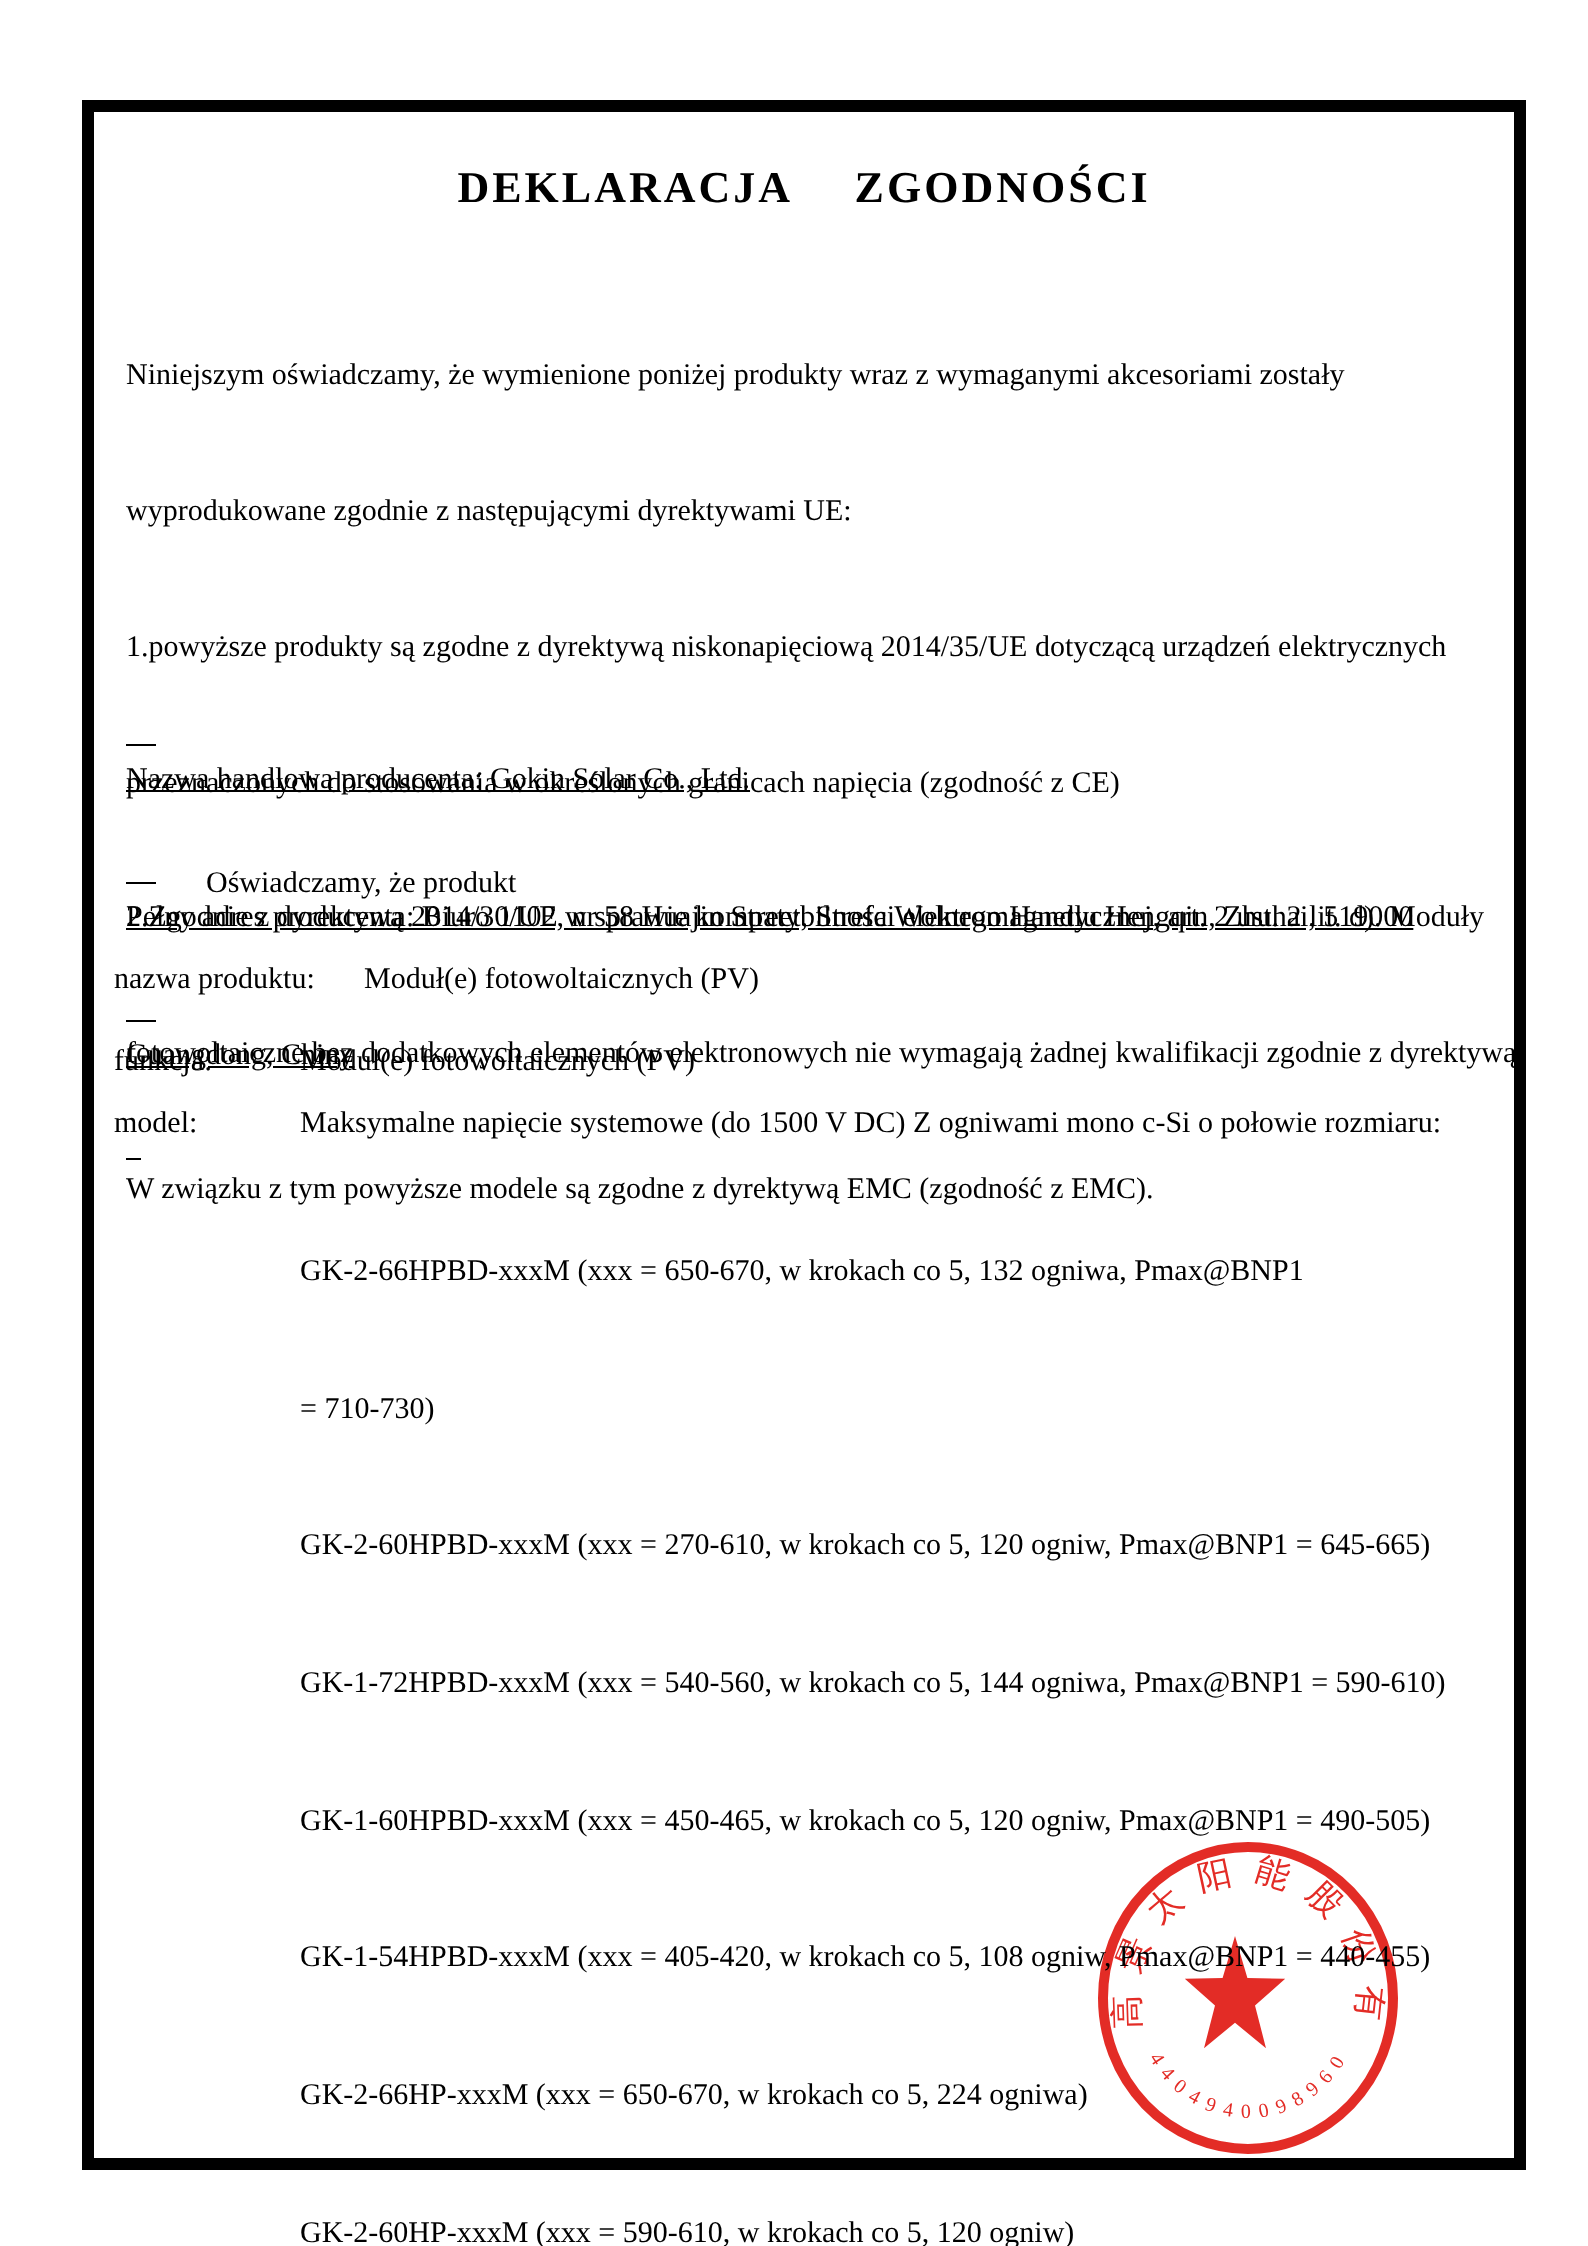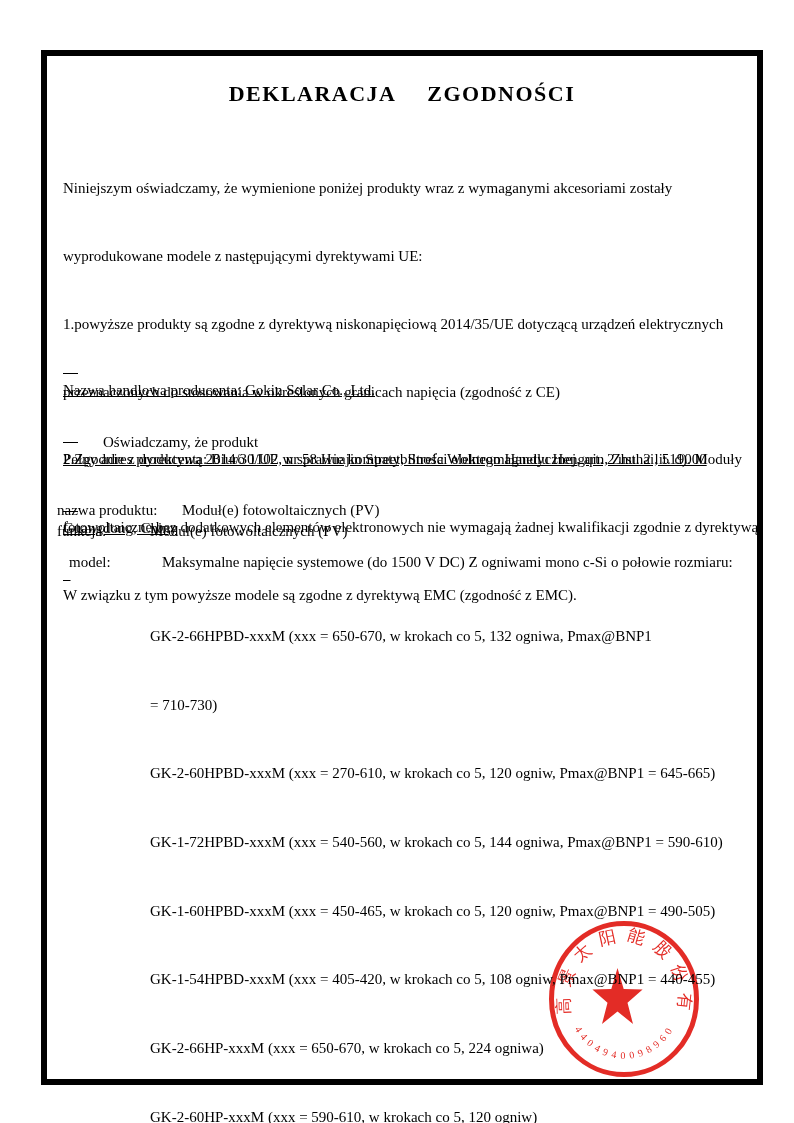--- a/index.html
+++ b/index.html
@@ -16,23 +16,23 @@
     font-size:22px; font-weight:bold; letter-spacing:1.5px; word-spacing:9px;
     white-space:pre;
   }
   .block { position:absolute; font-size:15px; line-height:22.6px; white-space:pre; }
   .line  { white-space:pre; }
   #intro-block    { left:63px;  top:132px; }
   #producer-block { left:63px;  top:333px; line-height:23px;text-decoration:underline; }
   #decl-line      { left:63px;  top:431px;margin-left:40px; }
   .field-label    { position:absolute; left:57px; font-size:15px; line-height:22.6px; white-space:pre; }
   .field-value    { position:absolute; font-size:15px; line-height:22.6px; white-space:pre; }
-  #name-label, #name-value       { top:499px; }
+  #name-label, #name-value       { top:479px; }
   #func-label, #func-value       { top:520px; }
-  #model-label, #model-intro     { top:551px;margin-left:12px; }
+  #model-label, #model-intro     { top:551px; }
   #name-value  { left:182px; }
   #func-value  { left:150px; }
   #model-intro { left:150px; }
   #model-list  { position:absolute; left:150px; top:579px; font-size:15px; line-height:22.9px; white-space:pre; }
   .stamp {
     position:absolute; left:545px; top:919px;
     mix-blend-mode:multiply; opacity:0.95;
   }
   .stamp text { font-family:"Liberation Serif", serif; }
 </style>
@@ -40,21 +40,21 @@
 <body>
 
 <div class="page">
 
   <div class="frame"></div>
 
   <div class="doc-title">DEKLARACJA  ZGODNOŚCI</div>
 
   <div class="block" id="intro-block">
     <div class="line">Niniejszym oświadczamy, że wymienione poniżej produkty wraz z wymaganymi akcesoriami zostały</div>
-    <div class="line">wyprodukowane modele z następującymi dyrektywami UE:</div>
+    <div class="line">wyprodukowane zgodnie z następującymi dyrektywami UE:</div>
     <div class="line">1.powyższe produkty są zgodne z dyrektywą niskonapięciową 2014/35/UE dotyczącą urządzeń elektrycznych</div>
     <div class="line">przeznaczonych do stosowania w określonych granicach napięcia (zgodność z CE)</div>
     <div class="line">2.Zgodnie z dyrektywą 2014/30/UE w sprawie kompatybilności elektromagnetycznej, art. 2 ust. 2 lit. d). Moduły</div>
     <div class="line">fotowoltaiczne bez dodatkowych elementów elektronowych nie wymagają żadnej kwalifikacji zgodnie z dyrektywą</div>
     <div class="line">W związku z tym powyższe modele są zgodne z dyrektywą EMC (zgodność z EMC).</div>
   </div>
 
   <div class="block" id="producer-block">
     <div class="line">Nazwa handlowa producenta: Gokin Solar Co., Ltd.</div>
     <div class="line">Pełny adres producenta: Biuro 1102, nr 58 Huajin Street, Strefa Wolnego Handlu Hengqin, Zhuhai, 519000</div>

